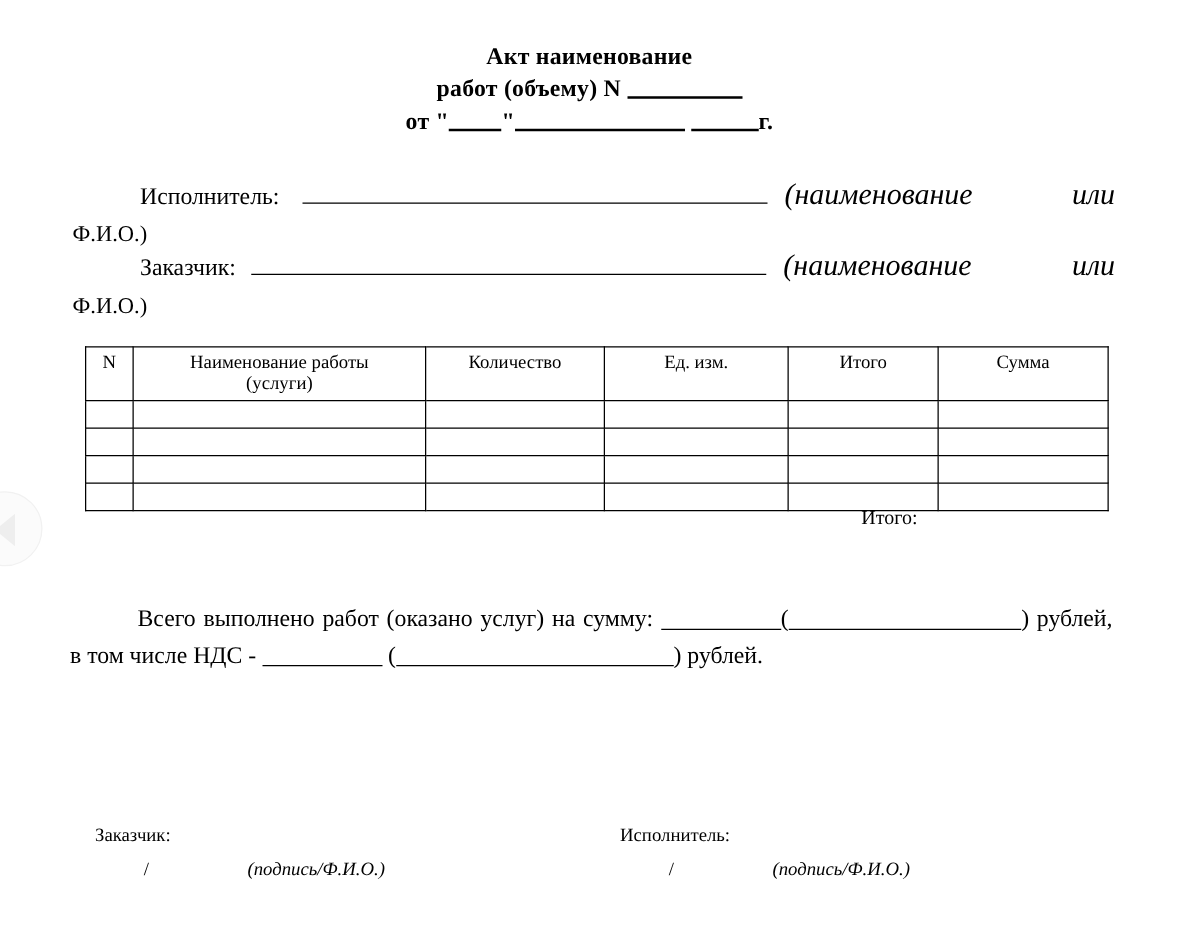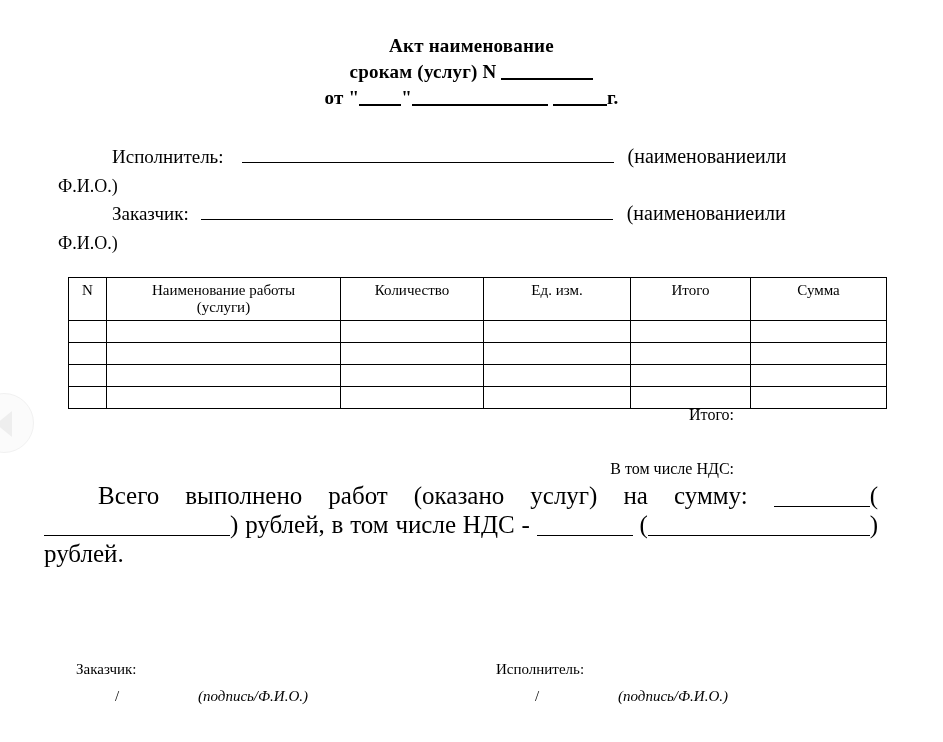--- a/index.html
+++ b/index.html
@@ -67,25 +67,26 @@
   }
   .party-rule {
     flex: 0 0 auto;
     border-bottom: 1.6px solid #000;
     height: 16px;
     margin: 0 14px 0 18px;
   }
   .rule-isp { width: 372px; }
   .rule-zak { width: 412px; margin-left: 12px; }
   .party-hint {
-    font-size: 20px;
+    font-style: italic;
+    font-size: 24px;
     white-space: nowrap;
     flex: 1 1 auto;
     display: flex;
-    justify-content: flex-start;
+    justify-content: space-between;
   }
   .party-hint2 {
     font-size: 18px;
     display: block;
     line-height: 28px;
   }
 
   
   .table-wrap {
     position: absolute;
@@ -145,24 +146,24 @@
     padding-right: 6px;
     white-space: nowrap;
   }
   td.sum-box {
     border: 1.3px solid #000;
   }
 
   
   .body-text {
     position: absolute;
-    left: 44px;
+    left: 56px;
     top: 481px;
     width: 834px;
-    font-size: 25px;
+    font-size: 19px;
     line-height: 29px;
     text-align: justify;
     text-justify: inter-word;
   }
   .body-text p {
     margin: 0;
     text-indent: 54px;
   }
   .p-gap { height: 9px; }
   .ul-n {
@@ -234,21 +235,21 @@
 </head>
 <body>
 
 <div class="page">
 
   <div class="title-block">
     <div class="title-line">
       <span>Акт наименование</span>
     </div>
     <div class="title-line">
-      <span>срокам (услуг) N</span>
+      <span>работ (объему) N</span>
       <span class="ul-b ul-num"></span>
     </div>
     <div class="title-line">
       <span>от</span>
       <span>"</span><span class="ul-b ul-day"></span><span>"</span><span class="ul-b ul-month"></span>
       <span class="ul-b ul-year"></span><span>г.</span>
     </div>
   </div>
 
   <div class="party party-ispolnitel">
@@ -339,24 +340,20 @@
     <table class="sum-table">
       <colgroup>
         <col style="width:682px">
           <col style="width:136px">
       </colgroup>
       <tbody id="totals-body">
           <tr>
             <td class="sum-label">Итого:</td>
             <td class="sum-box"></td>
           </tr>
-          <tr>
-            <td class="sum-label">В том числе НДС:</td>
-            <td class="sum-box"></td>
-          </tr>
         </tbody>
     </table>
   </div>
 
   <div class="body-text">
     <p><span>Всего выполнено работ (оказано услуг) на сумму:</span> <span class="ul-n ul-sum1"></span><span>(</span><span class="ul-n ul-words"></span><span>)</span> <span>рублей, в том числе НДС -</span> <span class="ul-n ul-nds"></span> <span>(</span><span class="ul-n ul-words2"></span><span>)</span> <span>рублей.</span></p>
     <div class="p-gap"></div>
   </div>
 
   <div class="footer">

